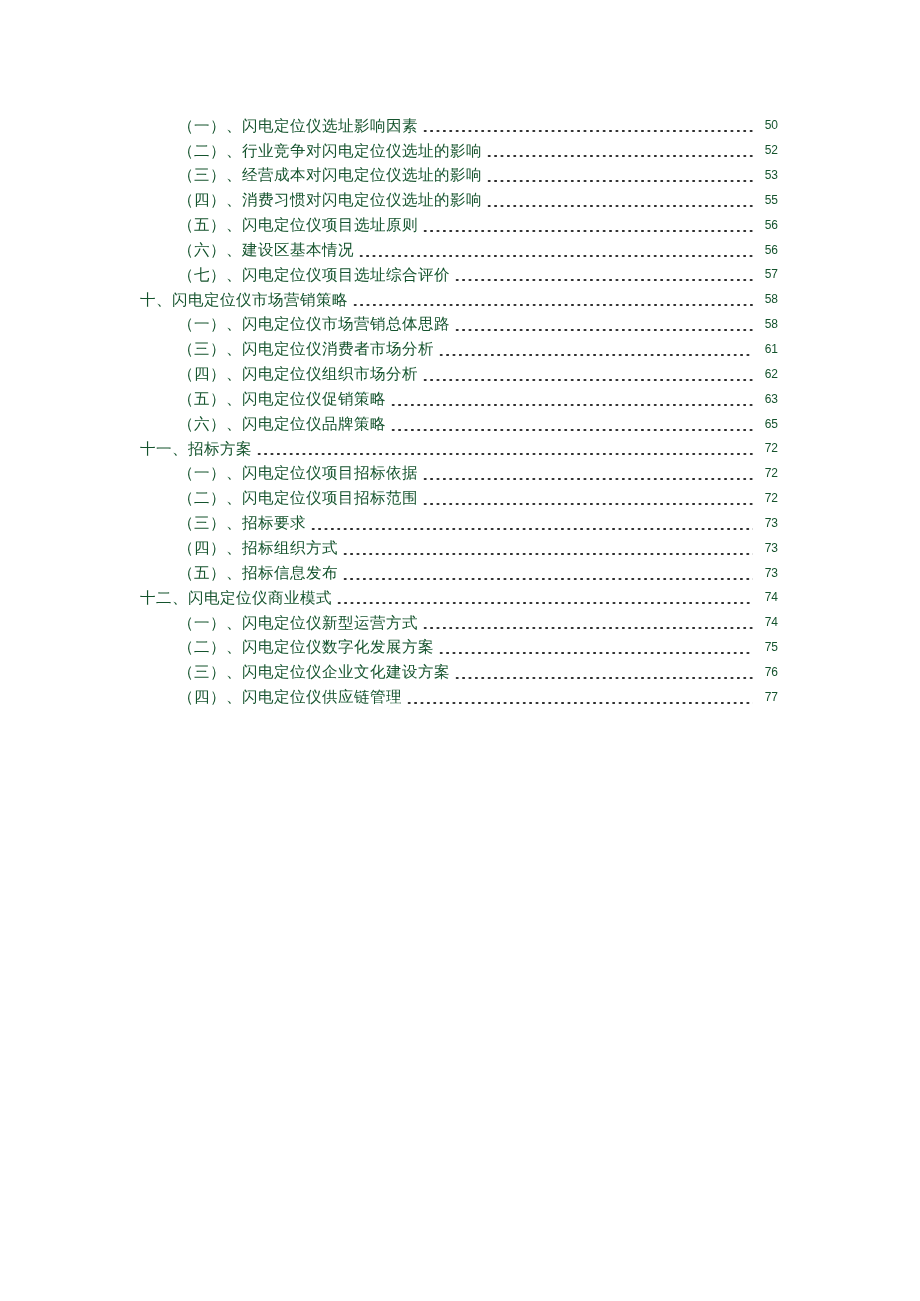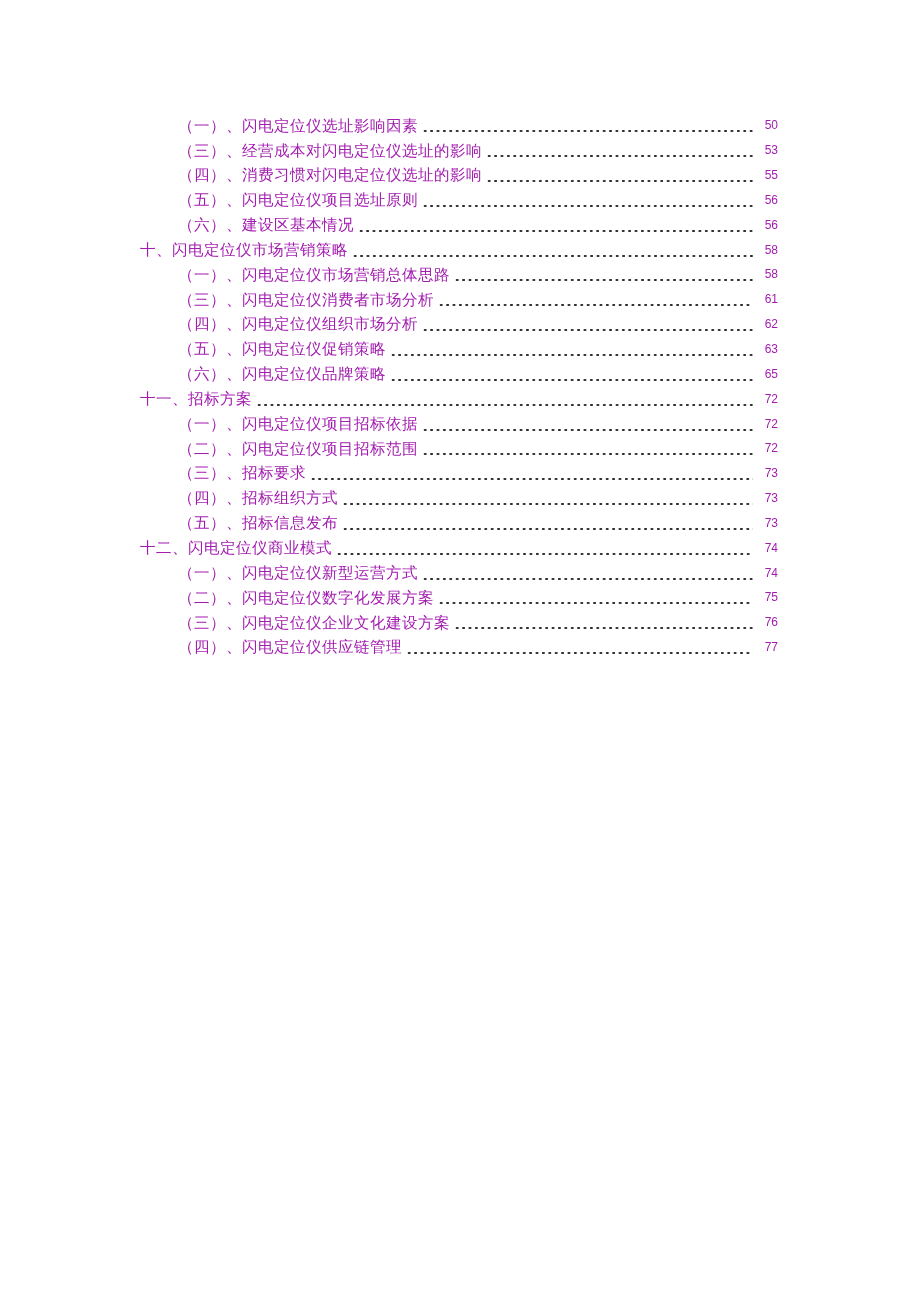--- a/index.html
+++ b/index.html
@@ -19,21 +19,21 @@
   .toc {
     position: absolute;
     top: 114px;
     left: 140px;
     width: 638px;
   }
   .toc-row {
     display: flex;
     align-items: center;
     height: 24.85px;
-    color: #a21caf;
+    color: #14532d;
     cursor: pointer;
   }
   .toc-row.level-1 { padding-left: 0; }
   .toc-row.level-2 { padding-left: 38px; }
   .toc-label {
     font-size: 15.5px;
     letter-spacing: 0.5px;
     white-space: nowrap;
     line-height: 1;
     padding-bottom: 2px;
@@ -61,38 +61,48 @@
 <body>
 
 <div class="page">
   <div class="toc">
       <div class="toc-row level-2">
     <span class="toc-label">（一）、闪电定位仪选址影响因素</span>
     <span class="toc-leader"></span>
     <span class="toc-page">50</span>
   </div>
       <div class="toc-row level-2">
+    <span class="toc-label">（二）、行业竞争对闪电定位仪选址的影响</span>
+    <span class="toc-leader"></span>
+    <span class="toc-page">52</span>
+  </div>
+      <div class="toc-row level-2">
     <span class="toc-label">（三）、经营成本对闪电定位仪选址的影响</span>
     <span class="toc-leader"></span>
     <span class="toc-page">53</span>
   </div>
       <div class="toc-row level-2">
     <span class="toc-label">（四）、消费习惯对闪电定位仪选址的影响</span>
     <span class="toc-leader"></span>
     <span class="toc-page">55</span>
   </div>
       <div class="toc-row level-2">
     <span class="toc-label">（五）、闪电定位仪项目选址原则</span>
     <span class="toc-leader"></span>
     <span class="toc-page">56</span>
   </div>
       <div class="toc-row level-2">
     <span class="toc-label">（六）、建设区基本情况</span>
     <span class="toc-leader"></span>
     <span class="toc-page">56</span>
+  </div>
+      <div class="toc-row level-2">
+    <span class="toc-label">（七）、闪电定位仪项目选址综合评价</span>
+    <span class="toc-leader"></span>
+    <span class="toc-page">57</span>
   </div>
       <div class="toc-row level-1">
     <span class="toc-label">十、闪电定位仪市场营销策略</span>
     <span class="toc-leader"></span>
     <span class="toc-page">58</span>
   </div>
       <div class="toc-row level-2">
     <span class="toc-label">（一）、闪电定位仪市场营销总体思路</span>
     <span class="toc-leader"></span>
     <span class="toc-page">58</span>

